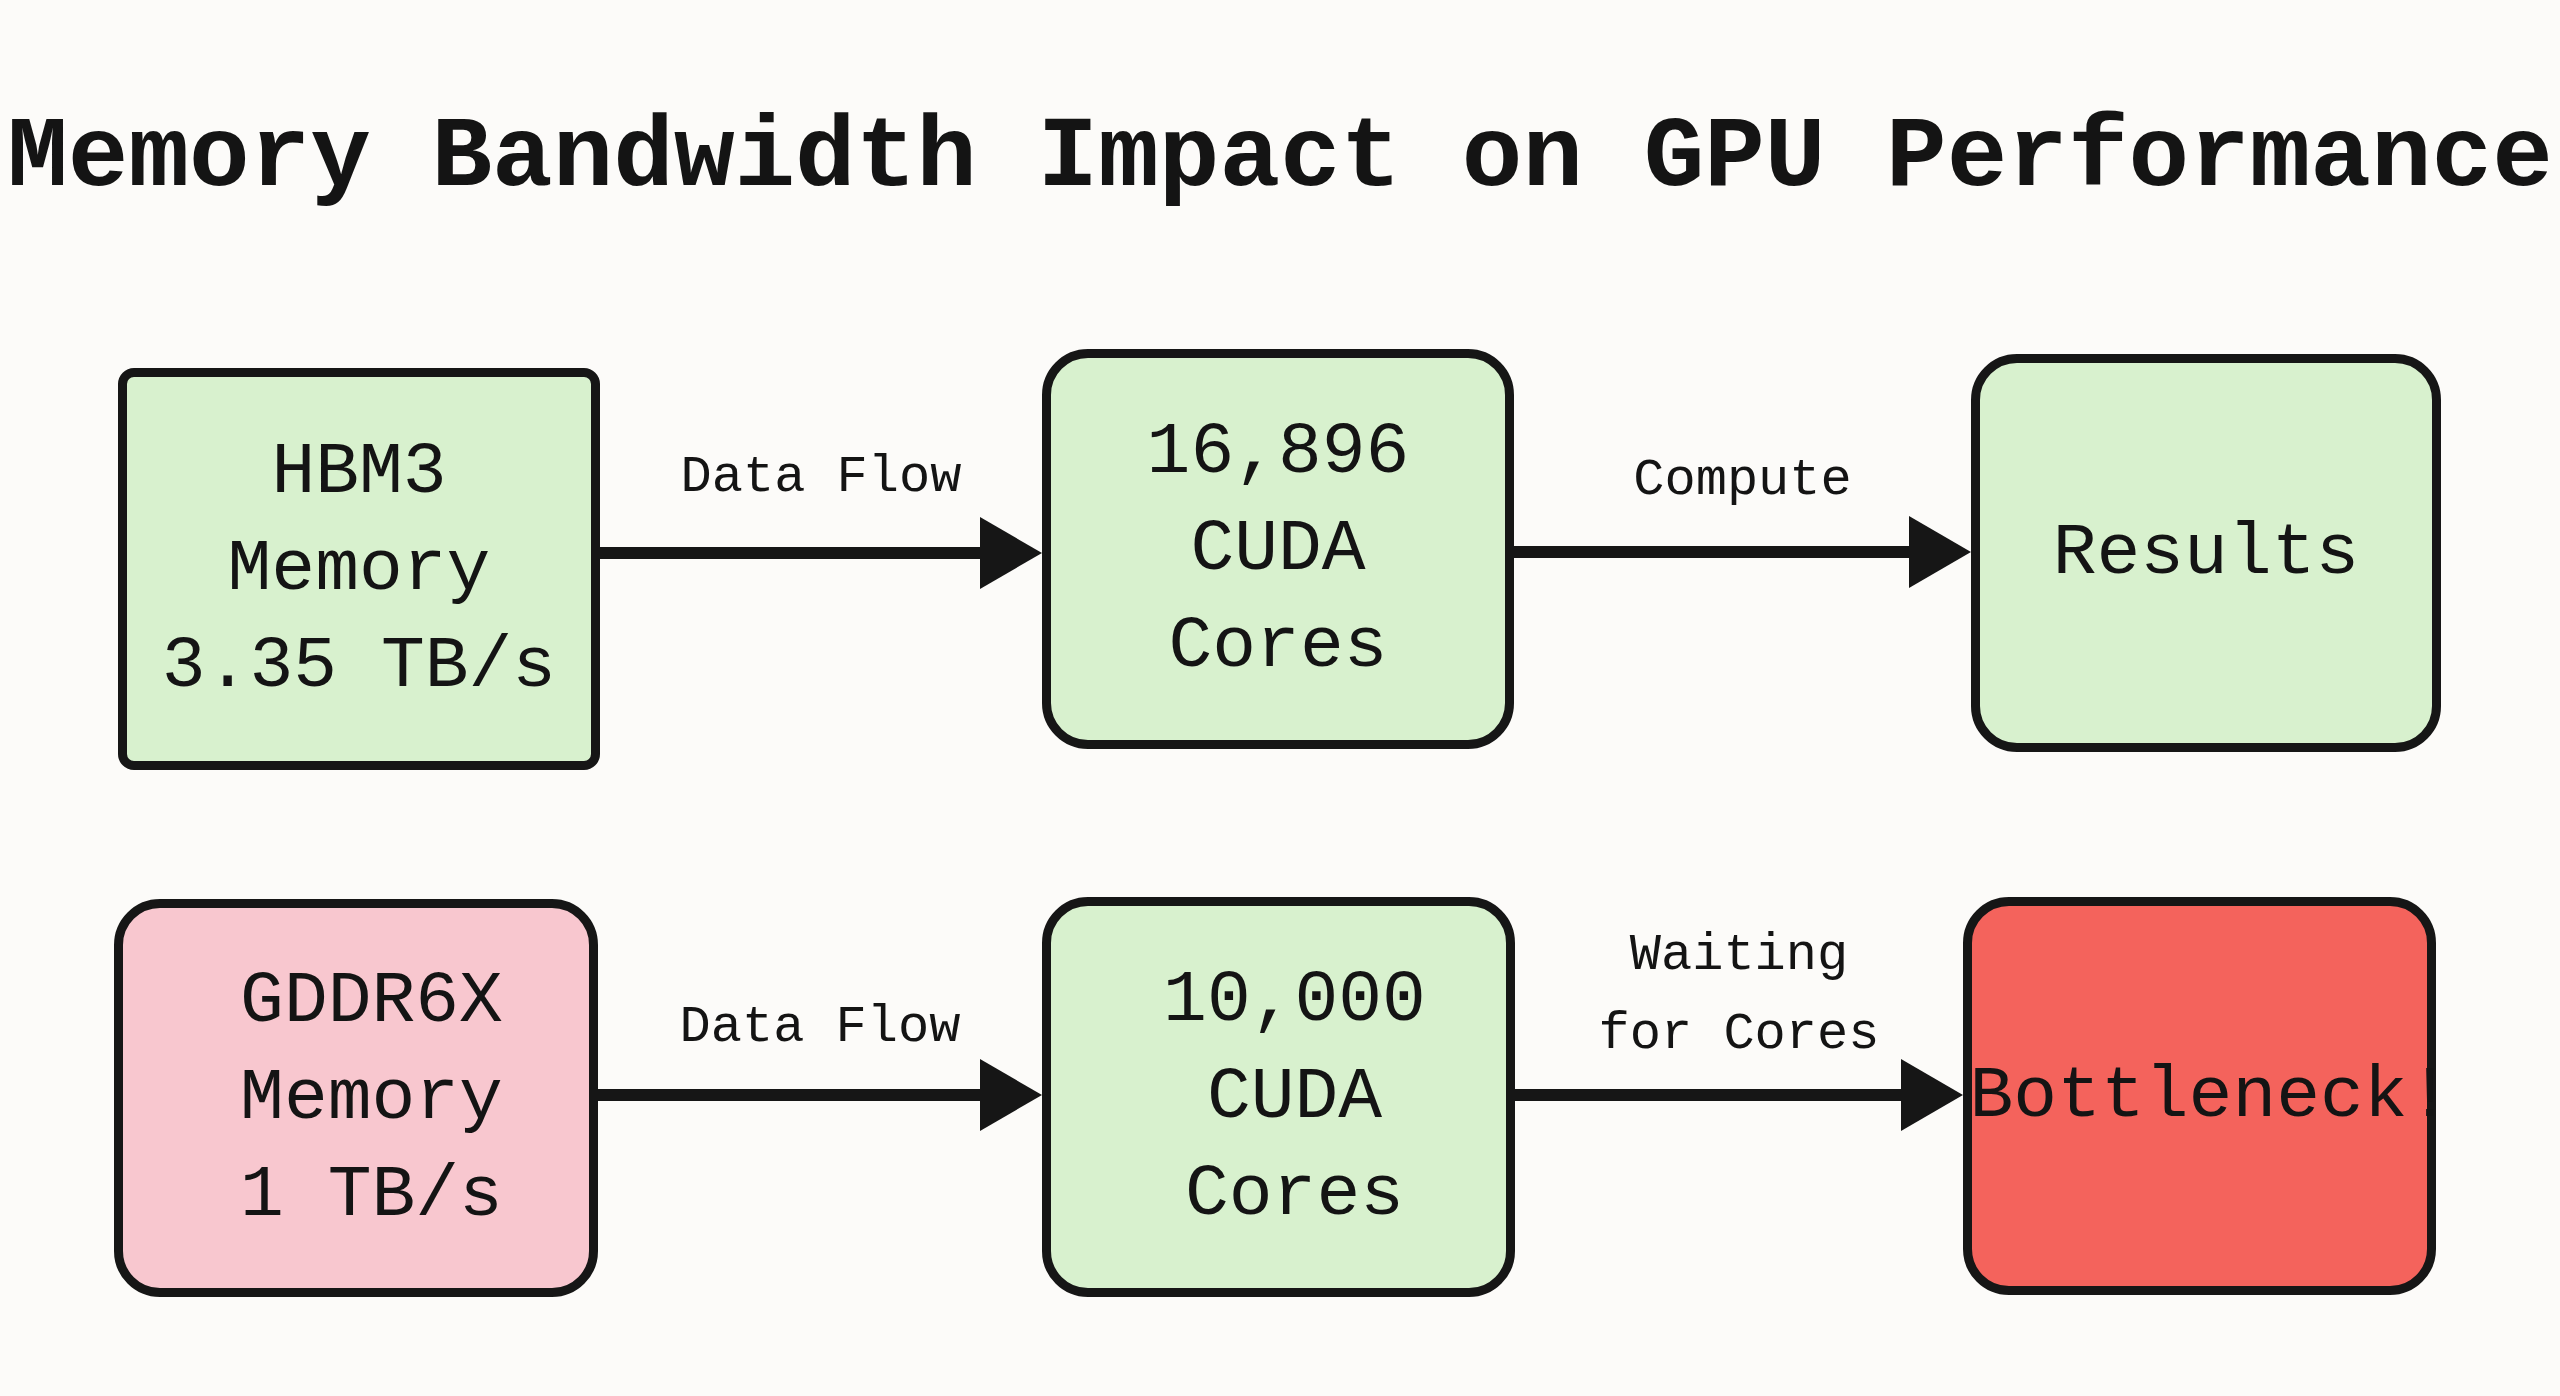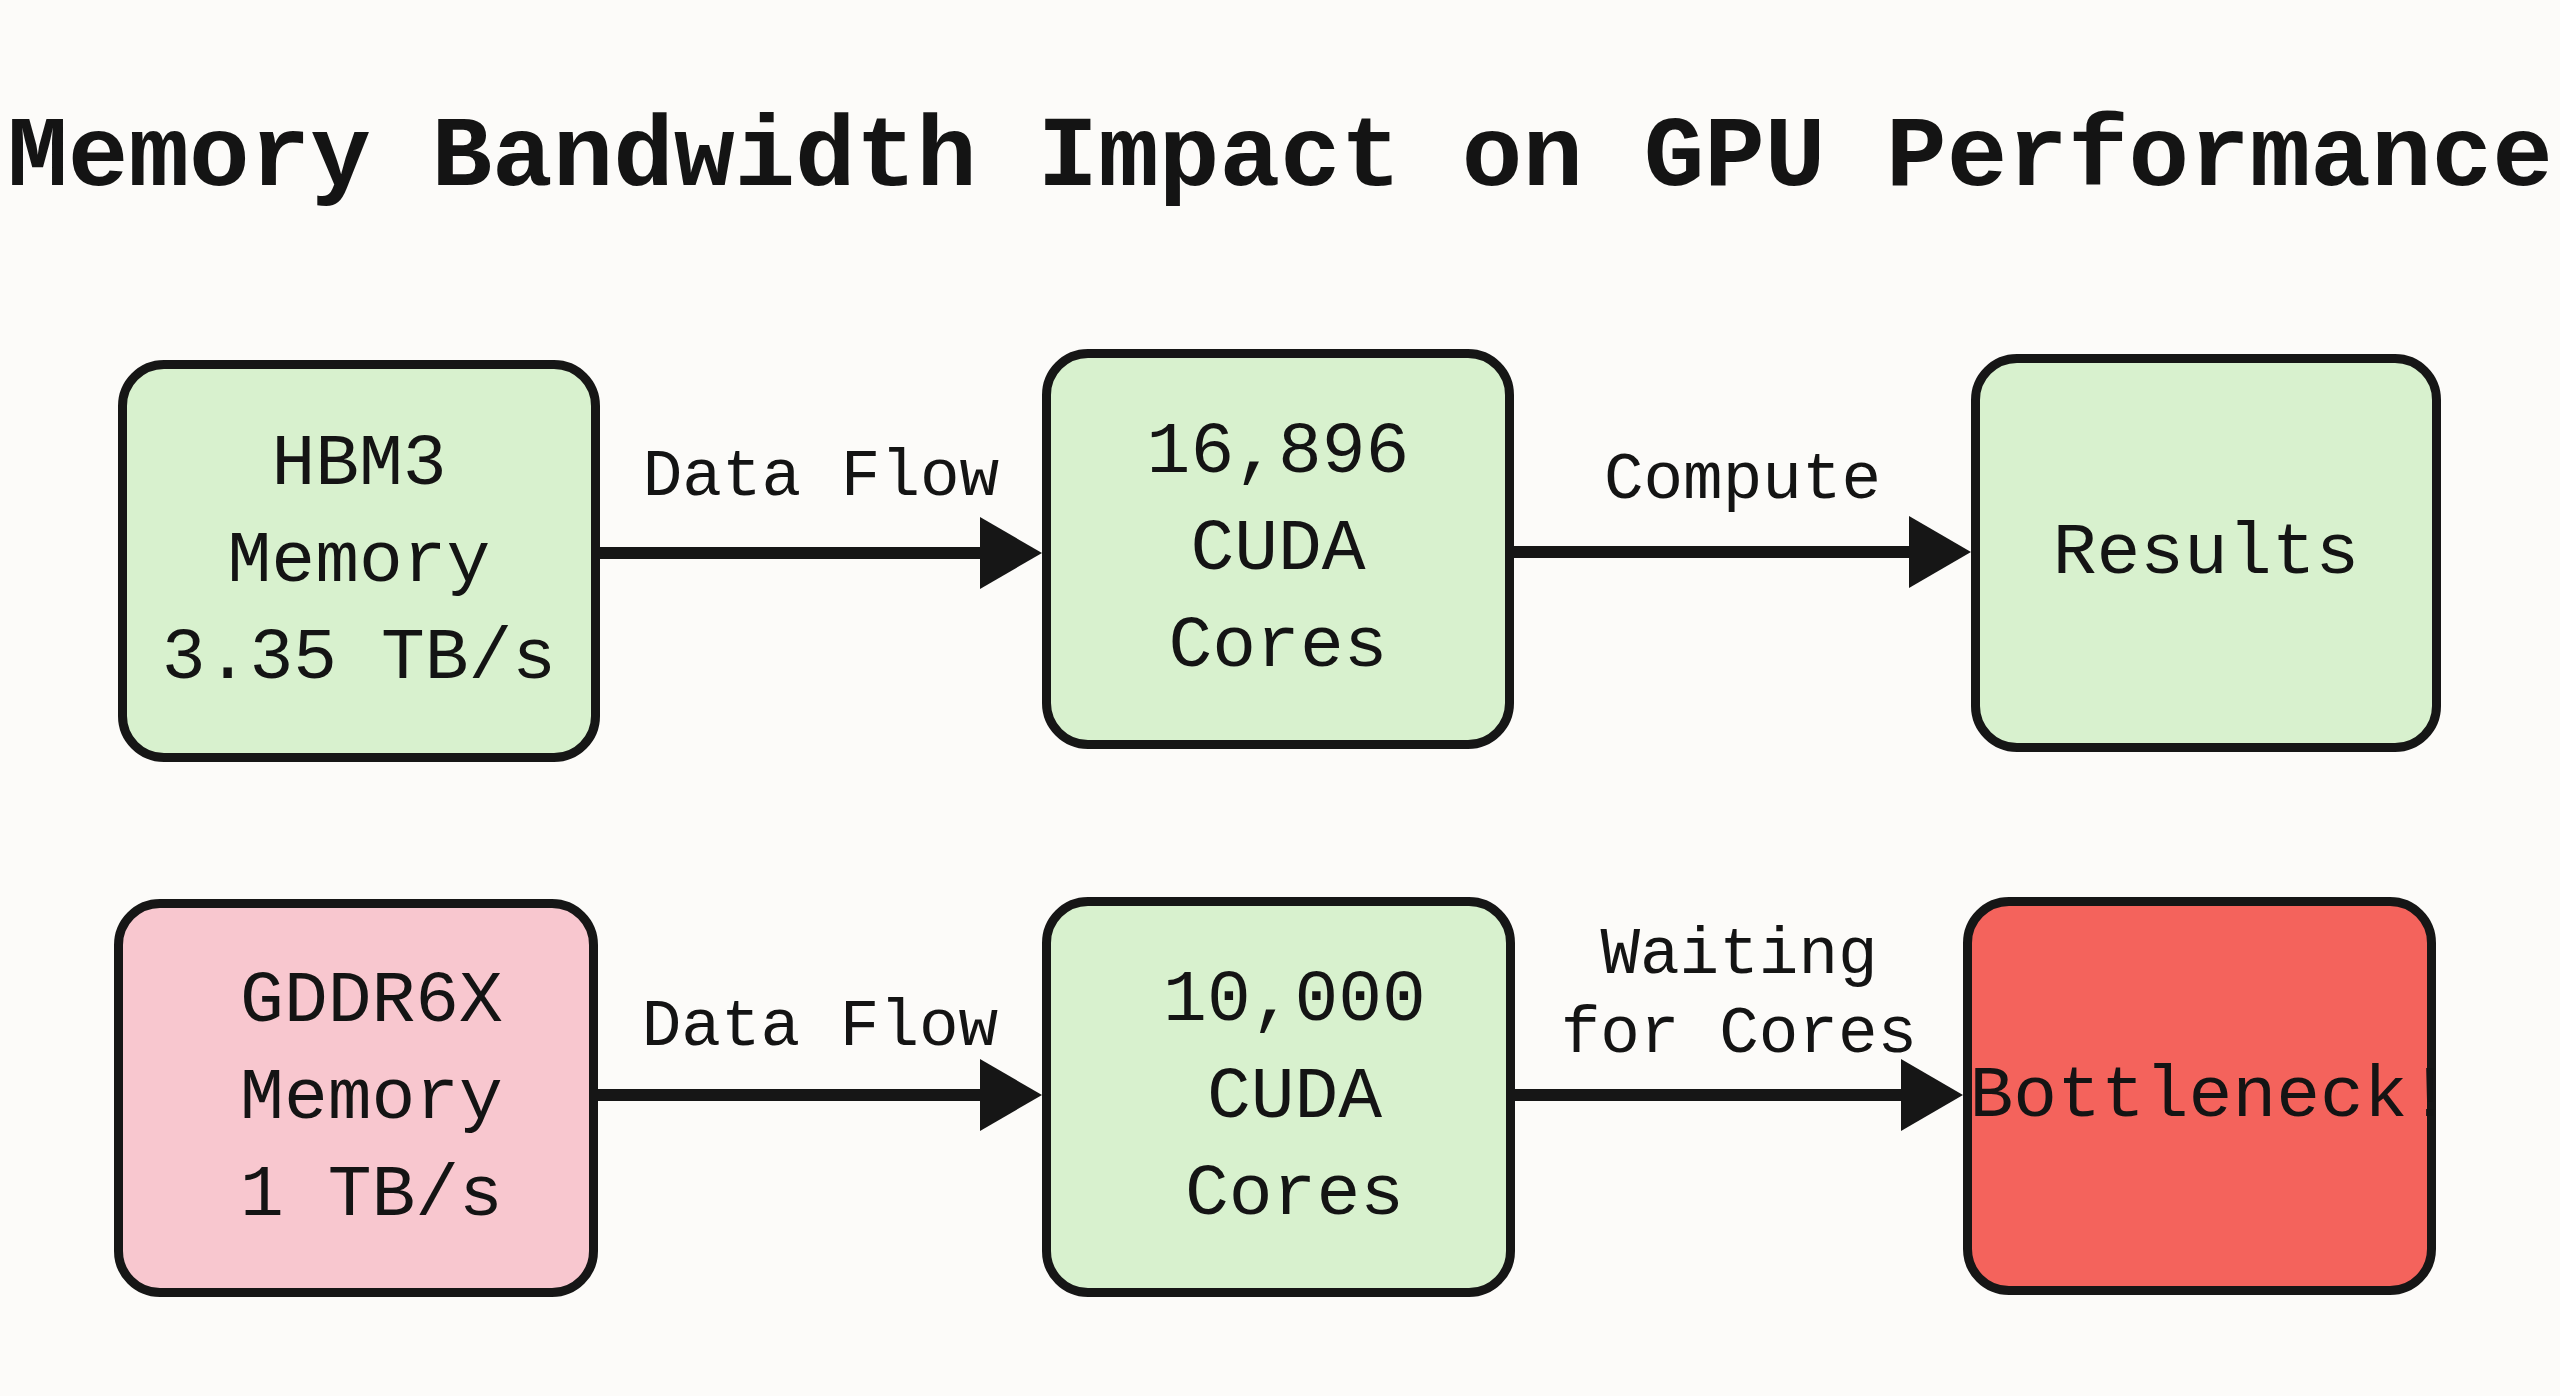--- a/index.html
+++ b/index.html
@@ -44,21 +44,21 @@
   .node.red   { background: var(--red,   #f4635c); }
   .node-text {
     white-space: pre-line;
     font-size: 73px;
     line-height: 97px;
     color: var(--text, #141414);
   }
   .flow-label {
     position: absolute;
     text-align: center;
-    font-size: 66px;
+    font-size: 52px;
     line-height: 79px;
     white-space: pre-line;
     color: var(--text, #141414);
   }
   .arrow {
     position: absolute;
     height: 80px;
   }
   .arrow .shaft {
     position: absolute;
@@ -75,21 +75,21 @@
     top: 50%;
     transform: translateY(-50%);
     width: 0;
     height: 0;
     border-left: 62px solid var(--line, #161616);
     border-top: 36px solid transparent;
     border-bottom: 36px solid transparent;
   }
 
   
-  .n1 { left: 118px;  top: 360px; width: 482px; height: 402px; }
+  .n1 { left: 118px;  top: 368px; width: 482px; height: 402px; border-radius: 16px; }
   .n2 { left: 1042px; top: 349px; width: 472px; height: 400px; }
   .n3 { left: 1971px; top: 354px; width: 470px; height: 398px; }
   .a1 { left: 600px;  top: 513px; width: 442px; }
   .a2 { left: 1514px; top: 512px; width: 457px; }
   .l1 { left: 600px;  top: 438px; width: 442px; }
   .l2 { left: 1514px; top: 441px; width: 457px; }
 
   
   .n4 { left: 114px;  top: 899px; width: 484px; height: 398px; padding-left: 31px; }
   .n5 { left: 1042px; top: 897px; width: 473px; height: 400px; padding-left: 32px; }

